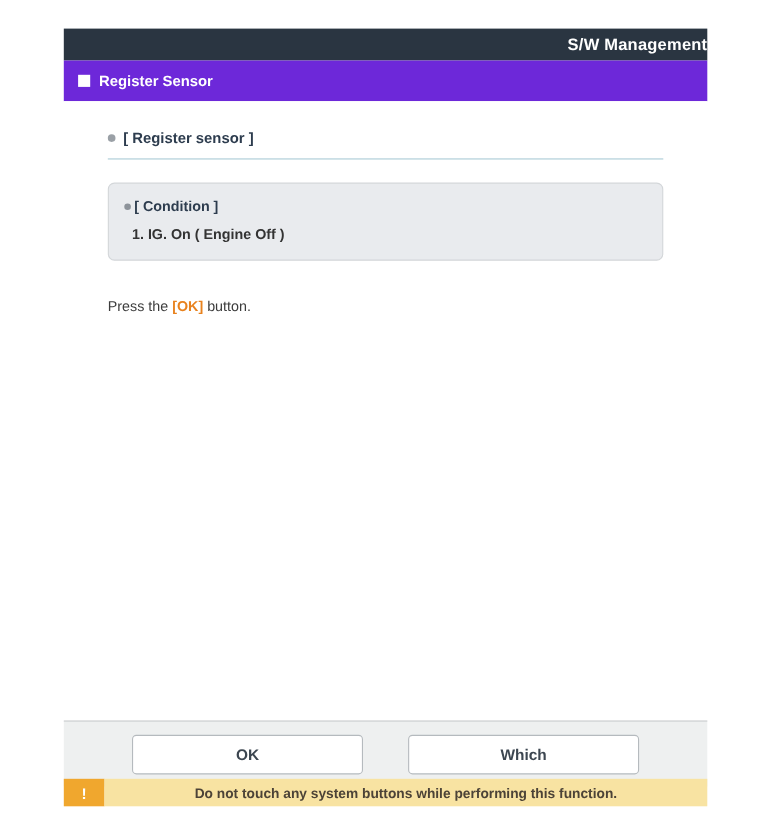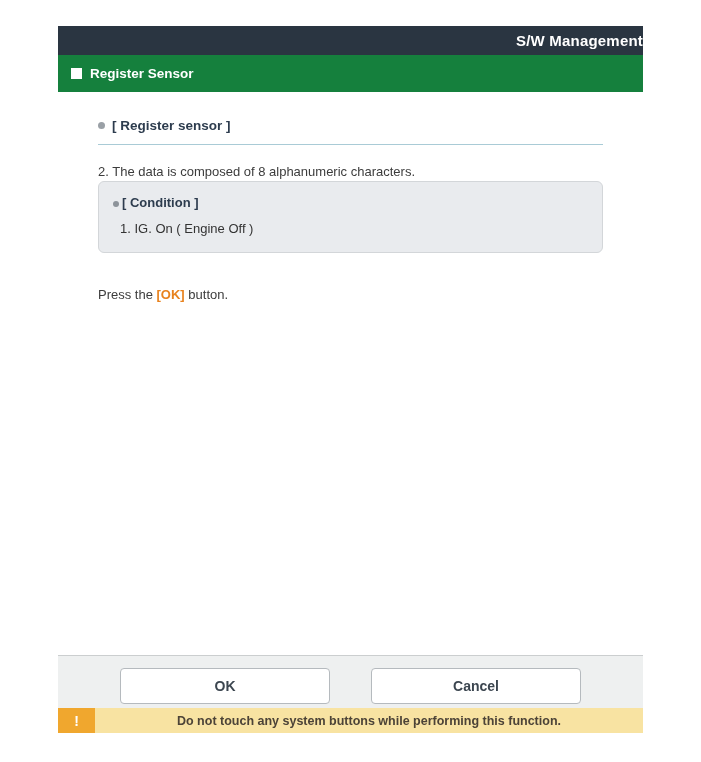--- a/index.html
+++ b/index.html
@@ -19,21 +19,21 @@
   .title-bar {
     position: absolute; top: 0; left: 0; right: 0; height: 29px;
     background: #2a3541;
     color: #ffffff;
     font-size: 15px; font-weight: bold;
     text-align: right; line-height: 29px;
     letter-spacing: 0.2px;
   }
   .section-bar {
     position: absolute; top: 29px; left: 0; right: 0; height: 37px;
-    background: #15803d;
+    background: #6d28d9;
     color: #ffffff;
     display: flex; align-items: center;
     padding-left: 13px;
     font-size: 13.5px; font-weight: bold;
   }
   .section-square {
     width: 11px; height: 11px;
     background: #ffffff;
     margin-right: 8px;
     flex: 0 0 auto;
@@ -57,20 +57,21 @@
     background: #9aa0a6;
     margin-right: 7px;
     flex: 0 0 auto;
   }
   .heading-text {
     color: #2d3c4e;
     font-size: 13.5px; font-weight: bold;
   }
   .para { margin-top: 18px; }
   .condition-box {
+    margin-top: 21px;
     background: #e9ebee;
     border: 1px solid #d3d6d9;
     border-radius: 6px;
     padding: 12px 16px 13px 14px;
   }
   .condition-heading {
     display: flex; align-items: center;
   }
   .condition-bullet {
     width: 6px; height: 6px; border-radius: 50%;
@@ -79,20 +80,21 @@
     flex: 0 0 auto;
   }
   .condition-title {
     color: #2d3c4e;
     font-size: 13px; font-weight: bold;
   }
   .condition-item {
     margin-top: 7px;
     padding-left: 7px;
     color: #333333;
+    font-weight: bold;
   }
   .press-line { margin-top: 33px; }
   .press-highlight {
     color: #e8821e;
     font-weight: bold;
   }
   
   .button-strip {
     position: absolute; top: 629px; left: 0; right: 0; height: 60px;
     background: #eef0f0;
@@ -143,37 +145,36 @@
     <span>Register Sensor</span>
   </div>
 
   <div class="content">
 
     <div class="heading-row">
       <span class="bullet-dot"></span>
       <span class="heading-text">[ Register sensor ]</span>
     </div>
 
-    <p class="para">2. The data is composed of 8 alphanumeric characters.</p>
 
     <div class="condition-box">
       <div class="condition-heading">
         <span class="condition-bullet"></span>
         <span class="condition-title">[ Condition ]</span>
       </div>
       <div class="condition-item">1. IG. On ( Engine Off )</div>
     </div>
 
     <p class="press-line"><span>Press the </span><span class="press-highlight">[OK]</span><span> button.</span></p>
 
   </div>
 
   <div class="button-strip">
     <button class="btn">OK</button>
-    <button class="btn">Cancel</button>
+    <button class="btn">Which</button>
   </div>
 
   <div class="warning-bar">
     <div class="warning-icon">!</div>
     <div class="warning-text">Do not touch any system buttons while performing this function.</div>
   </div>
 
 </div>
 
 </body></html>

